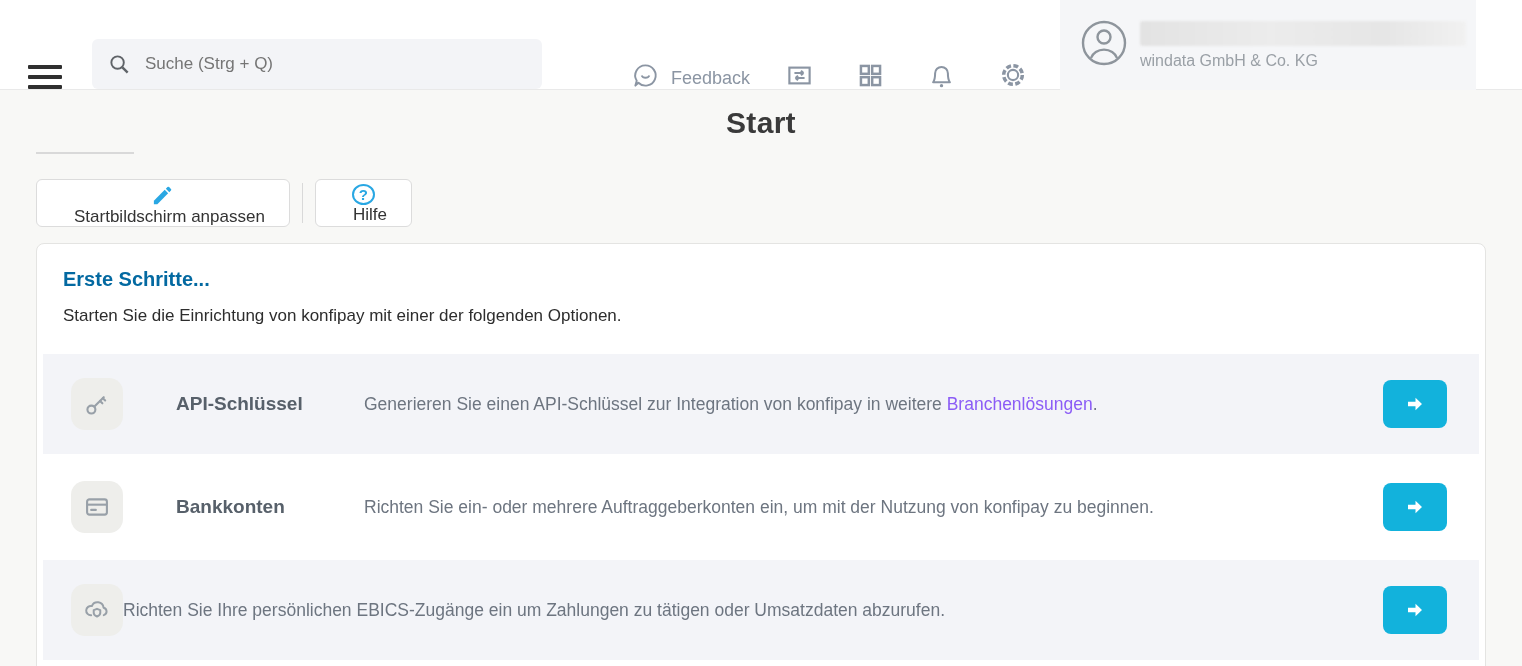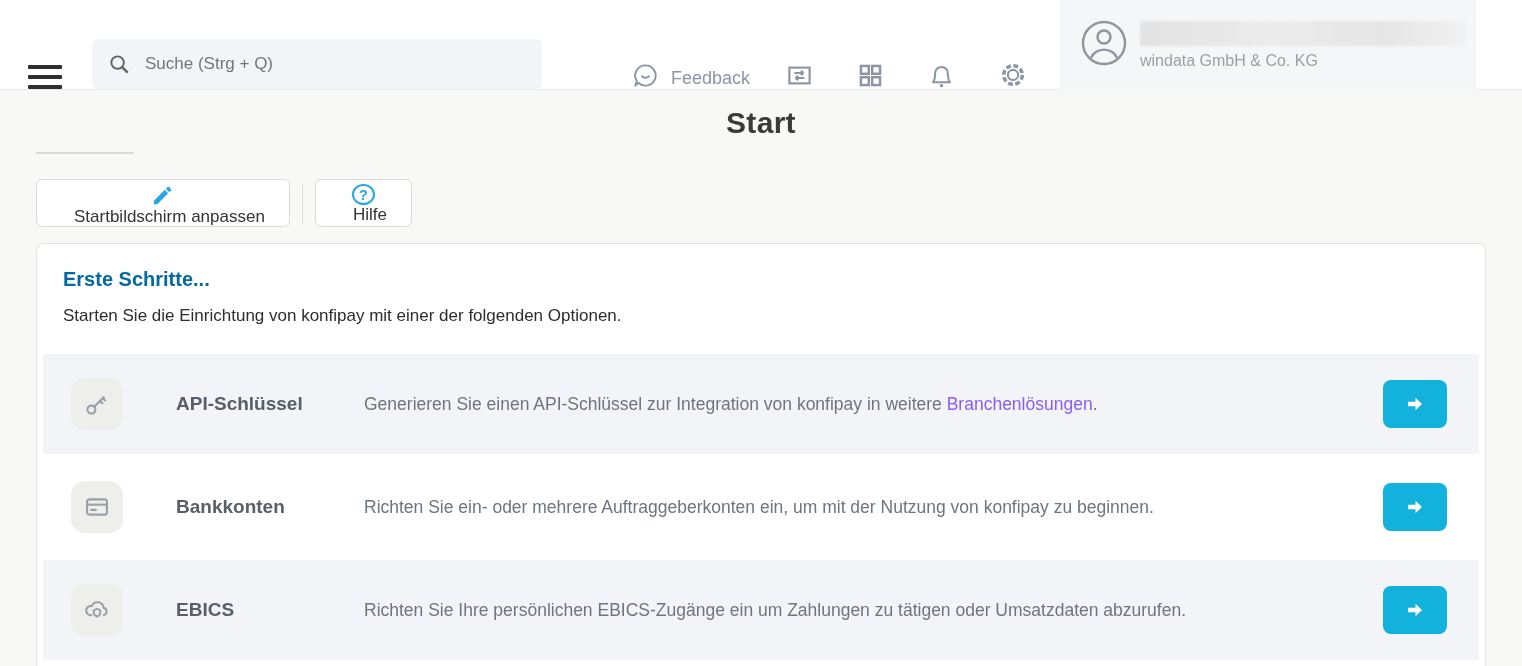--- a/index.html
+++ b/index.html
@@ -216,21 +216,20 @@
         </button>
       </div>
 
       <div class="row alt">
         <div class="icon-tile">
           <svg width="28" height="28" viewBox="0 0 24 24" fill="none" stroke="currentColor" stroke-width="1.7" stroke-linejoin="round">
             <path d="M7 16.5a4 4 0 1 1 .6-7.9 5.2 5.2 0 0 1 10 1.4 3.3 3.3 0 0 1 .2 6.4" stroke-linecap="round"></path>
             <path d="M12 11l2.8 1.1v2.4c0 1.9-2.8 3.1-2.8 3.1s-2.8-1.2-2.8-3.1v-2.4Z"></path>
           </svg>
         </div>
-        <div class="row-title">EBICS</div>
         <div class="row-desc">Richten Sie Ihre persönlichen EBICS-Zugänge ein um Zahlungen zu tätigen oder Umsatzdaten abzurufen.</div>
         <button class="go-btn">
           <span style="display:flex;">
             <svg width="22" height="22" viewBox="0 0 22 22" fill="#ffffff">
               <path d="M4 8.7h7.5V4.8L18 11l-6.5 6.2v-3.9H4z"></path>
             </svg>
           </span>
         </button>
       </div>
 

